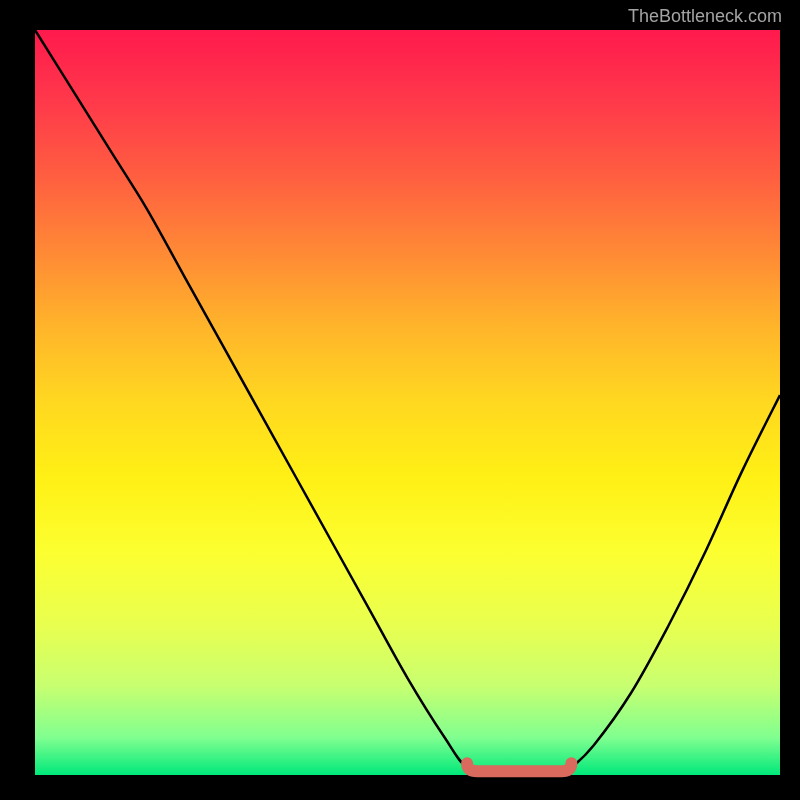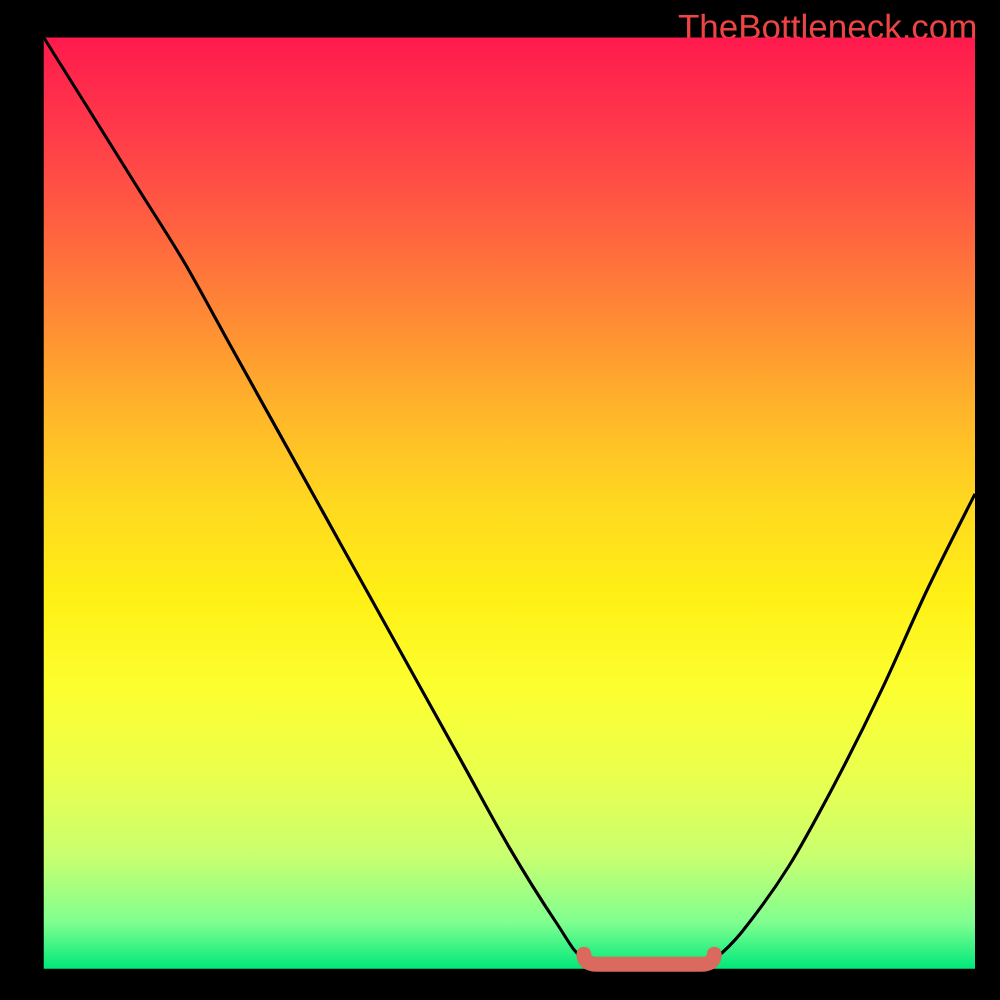--- a/index.html
+++ b/index.html
@@ -29,22 +29,22 @@
       #e8ff50 80%,
       #c8ff70 88%,
       #80ff90 95%,
       #00e87a 100%
     );
   }
   .watermark {
     position: absolute;
     top: 6px;
     right: 18px;
-    color: #ef4444;
-    font-size: 28px;
+    color: #a3a3a3;
+    font-size: 18px;
     font-weight: 500;
   }
   svg.curve {
     position: absolute;
     left: 0;
     top: 0;
     width: 100%;
     height: 100%;
     overflow: visible;
   }

